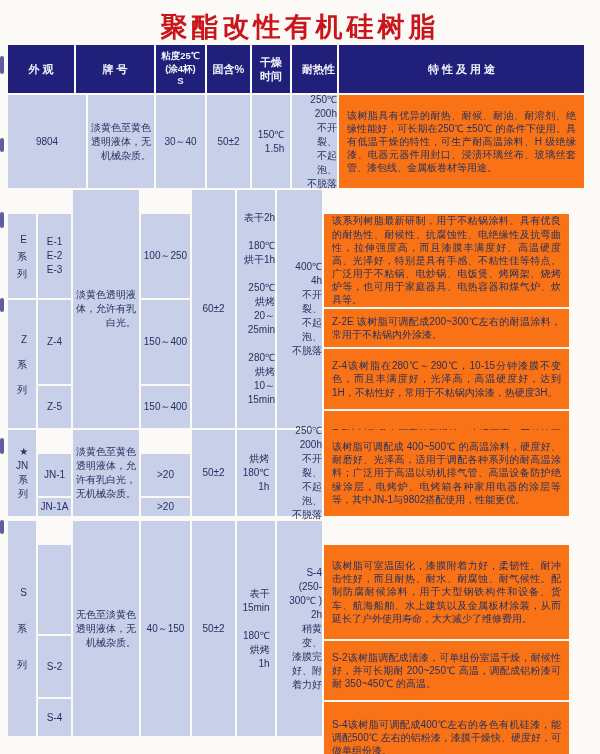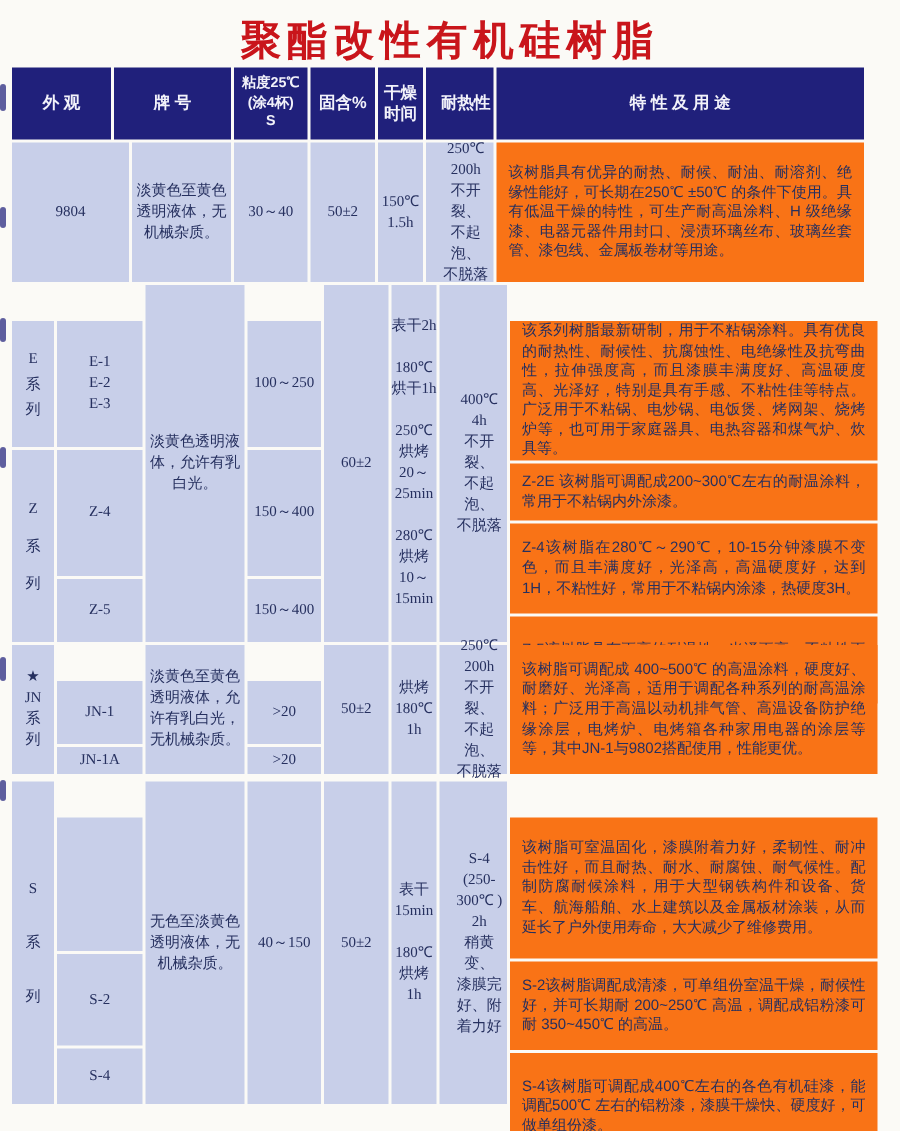--- a/index.html
+++ b/index.html
@@ -27,38 +27,38 @@
     display:flex;align-items:center;justify-content:center;
     text-align:center;font-size:11px;font-weight:bold;
     white-space:pre-line;line-height:1.3;
     box-sizing:border-box;flex-shrink:0;
   }
   .sec{display:flex;column-gap:2px;flex-shrink:0;}
   .col{display:flex;flex-direction:column;row-gap:2px;flex-shrink:0;margin-top:24px;}
   .cell{
     background:#c8cfe9;color:#26305f;
     display:flex;align-items:center;justify-content:center;
-    text-align:center;font-size:10px;line-height:1.4;
-    white-space:pre-line;box-sizing:border-box;flex-shrink:0;font-family:Liberation Serif, serif;
+    text-align:right;font-size:10px;line-height:1.4;
+    white-space:pre-line;box-sizing:border-box;flex-shrink:0;
   }
   .desc{
     background:#f97316;color:#26305f;
     font-size:10px;line-height:1.32;
     padding:16px 8px;text-align:justify;
     display:flex;align-items:center;
     box-sizing:border-box;flex-shrink:0;
   }
   .grow{flex:1 1 auto;}
   .lh-wide{line-height:2.5;}
   .lh-xwide{line-height:3.6;}
   .lh-mid{line-height:1.7;}
   
-  .w-brand{width:78px;}  .w-series{width:28px;}  .w-model{width:57px;}
+  .w-brand{width:78px;}  .w-series{width:28px;}  .w-model{width:33px;}
   .w-app{width:66px;}    .w-visc{width:49px;}    .w-solid{width:43px;}
-  .w-dry{width:30px;}    .w-heat{width:45px;padding-left:8px;}    .w-feat{width:245px;}
+  .w-dry{width:38px;}    .w-heat{width:45px;padding-left:8px;}    .w-feat{width:245px;}
   .hcell.w-visc{font-size:9.5px;}
   
   .edge-mark{position:absolute;left:0;width:4px;background:#2a2a80;opacity:.75;border-radius:2px;}
 </style>
 </head>
 <body>
 
 <div class="page">
 
   <div class="title">聚酯改性有机硅树脂</div>

